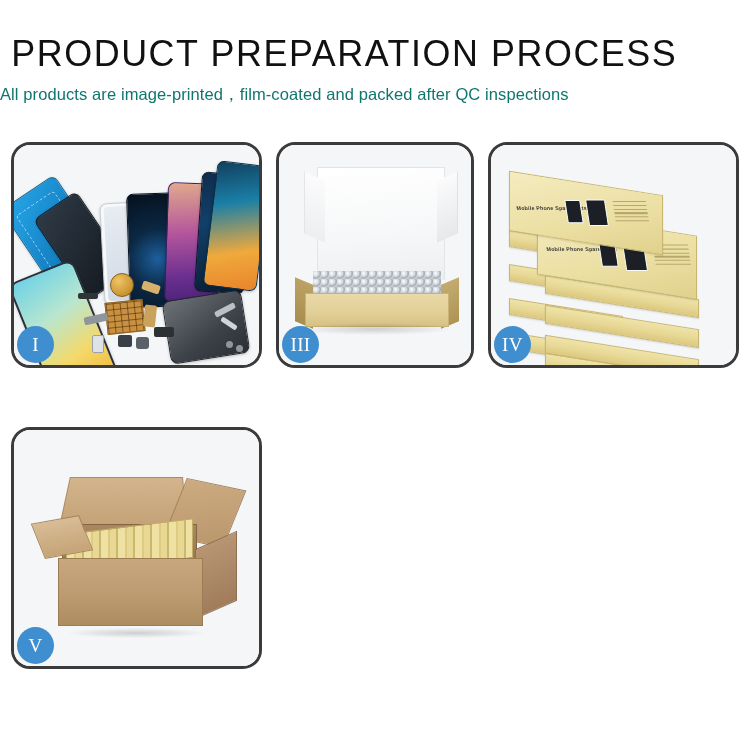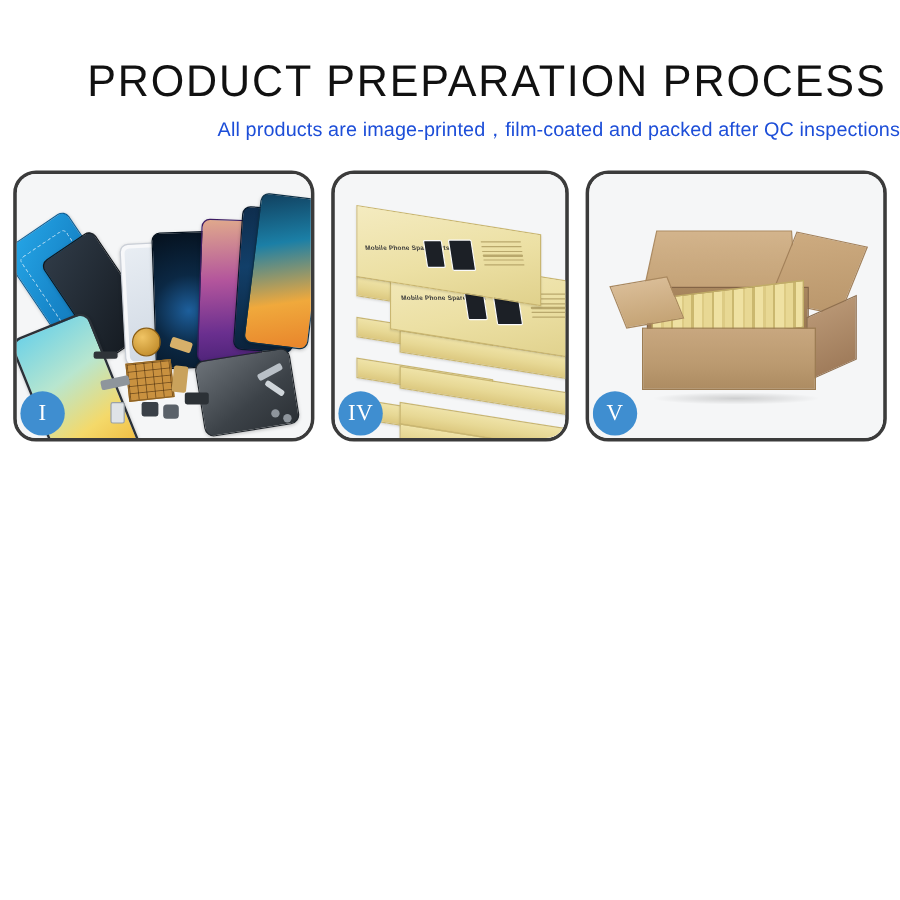--- a/index.html
+++ b/index.html
@@ -10,38 +10,38 @@
   body {
     width: 750px;
     height: 750px;
     font-family: "Liberation Sans", sans-serif;
     overflow: hidden;
     position: relative;
   }
 
   
   .header {
-    padding-top: 46px;
-    text-align: right;
+    padding-top: 32px;
+    text-align: left;
   }
   .title {
     font-family: "Liberation Sans", sans-serif;
     font-size: 37px;
     font-weight: 500;
     color: #111111;
     letter-spacing: 1.6px;
     line-height: 44px;
     transform: scaleX(0.97);
     white-space: nowrap;
   }
   .subtitle {
     font-family: "Liberation Sans", sans-serif;
     font-size: 16.5px;
     font-weight: 400;
-    color: #1d4ed8;
+    color: #0f766e;
     line-height: 24px;
     margin-top: 6px;
     letter-spacing: 0.1px;
     white-space: nowrap;
   }
 
   
   .grid {
     position: absolute;
     left: 11px;
@@ -411,20 +411,33 @@
       <div class="bit s8"></div>
       <div class="bit s9"></div>
       <div class="bit s10"></div>
       <div class="bit s11"></div>
       <div class="bit s12"></div>
     </div>
     <div class="badge">I</div>
   </div>
 
 
+  <div class="panel">
+    <div class="panel-stage">
+      <div class="wbox">
+        <div class="wbox-lid"></div>
+        <div class="wbox-fill"></div>
+        <div class="wbox-side-l"></div>
+        <div class="wbox-side-r"></div>
+        <div class="wbox-front"></div>
+      </div>
+      <div class="wbox-shadow"></div>
+    </div>
+    <div class="badge">III</div>
+  </div>
 
   <div class="panel">
     <div class="panel-stage">
       <div class="stack">
 
         <div class="ybox" style="left:2px; top:70px; width:112px; height:15px; transform:skewY(9deg);"></div>
         <div class="ybox" style="left:2px; top:104px; width:112px; height:15px; transform:skewY(9deg);"></div>
         <div class="ybox" style="left:2px; top:138px; width:112px; height:15px; transform:skewY(9deg);"></div>
         <div class="ybox" style="left:2px; top:172px; width:112px; height:15px; transform:skewY(9deg);"></div>
 

